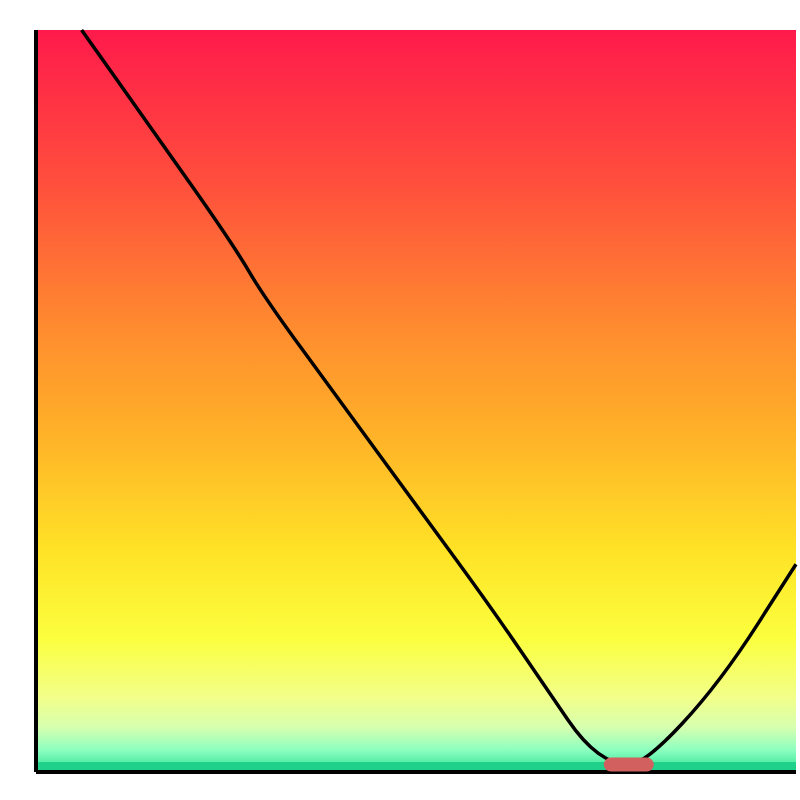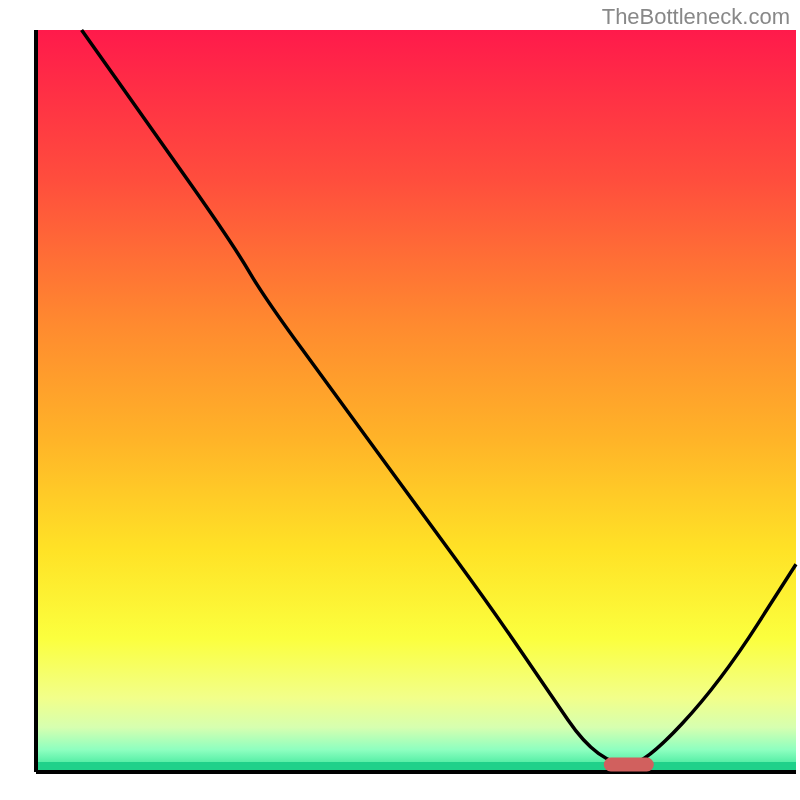--- a/index.html
+++ b/index.html
@@ -25,21 +25,20 @@
     z-index: 10;
   }
   svg {
     display: block;
   }
 </style>
 </head>
 <body>
 <div class="container">
 
-  <div class="watermark">TheBottleneck.com</div>
 
   <svg id="chart-svg" width="800" height="800" viewBox="0 0 800 800">
     <defs>
       <linearGradient id="bg-grad" x1="0" y1="0" x2="0" y2="1">
           <stop offset="0%" stop-color="#ff1a4b"></stop>
           <stop offset="20%" stop-color="#ff4d3d"></stop>
           <stop offset="40%" stop-color="#ff8b2f"></stop>
           <stop offset="55%" stop-color="#ffb328"></stop>
           <stop offset="70%" stop-color="#ffe226"></stop>
           <stop offset="82%" stop-color="#fbff3e"></stop>

